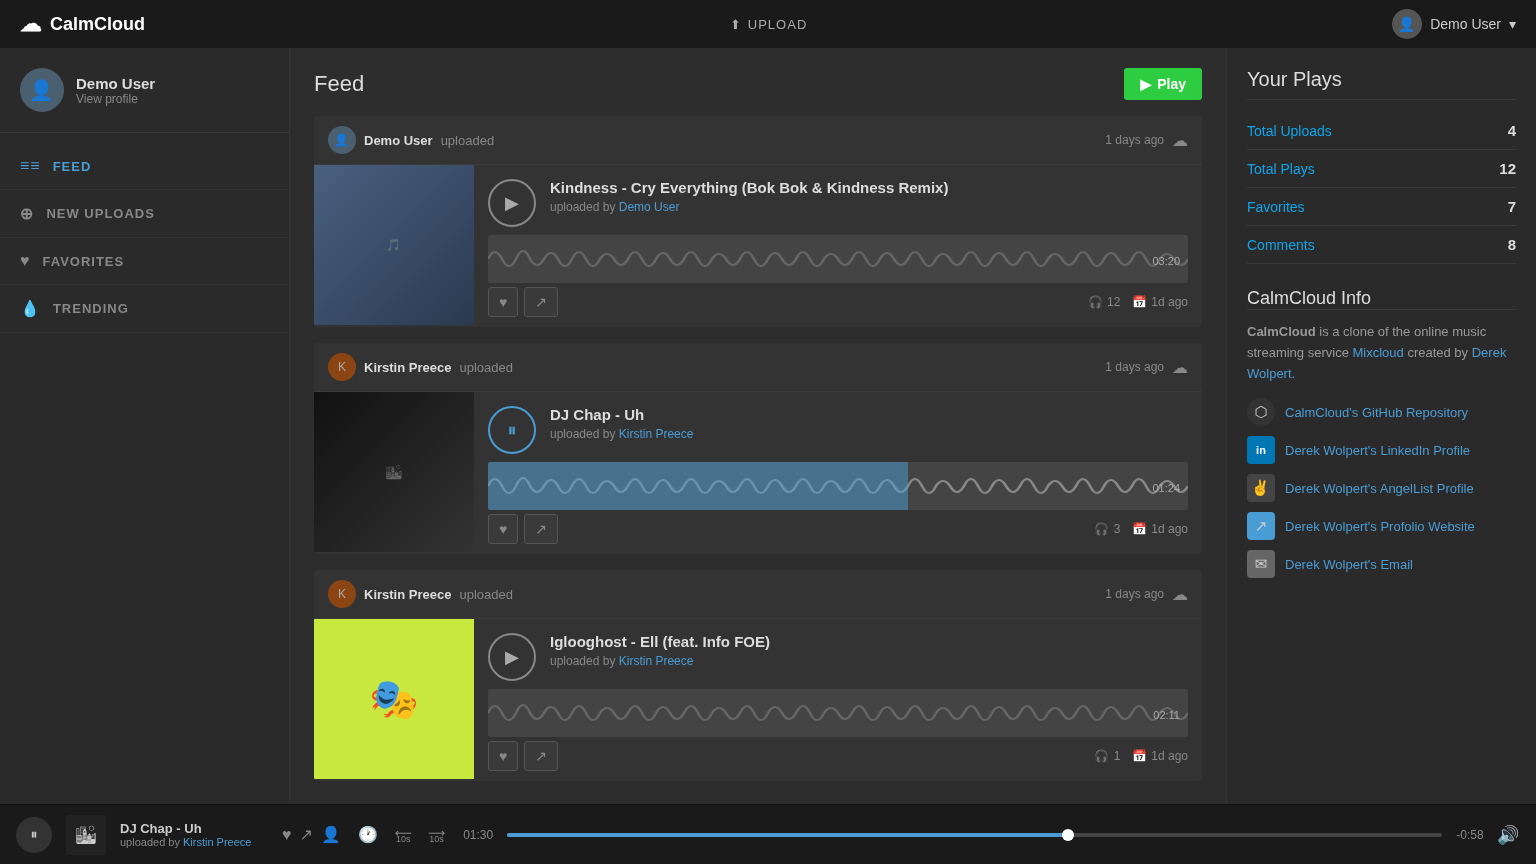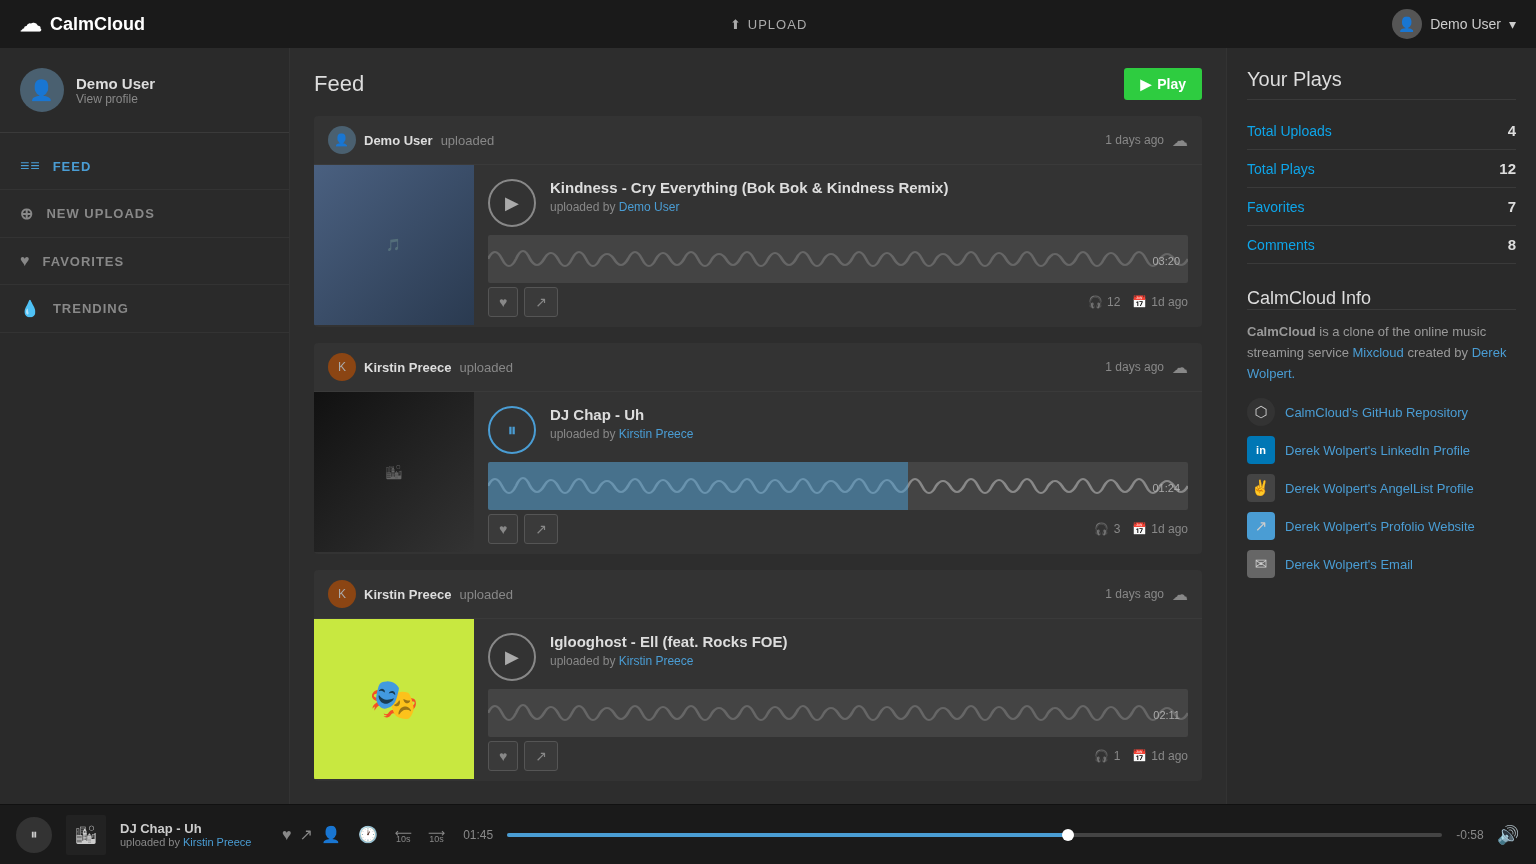--- a/index.html
+++ b/index.html
@@ -635,21 +635,21 @@
       <div class="feed-item-body">
         <div class="track-thumb" style="background: #c8e840;">
           <div class="track-thumb-placeholder" style="background: #c8e840; width:100%; height:100%; display:flex; align-items:center; justify-content:center; font-size:40px;">🎭</div>
         </div>
         <div class="track-player">
           <div class="track-top">
             <div class="play-circle">
               <span class="icon">▶</span>
             </div>
             <div class="track-info">
-              <div class="track-title">Iglooghost - Ell (feat. Rocks FOE)</div>
+              <div class="track-title">Iglooghost - Ell (feat. Info FOE)</div>
               <div class="track-uploader">uploaded by <a>Kirstin Preece</a></div>
             </div>
           </div>
           <div class="waveform-container">
             <svg class="waveform-svg" viewBox="0 0 500 48" preserveAspectRatio="none">
               <path d="M0,24 Q5,10 10,24 Q15,38 20,24 Q25,8 30,24 Q35,36 40,24 Q45,12 50,24 Q55,38 60,24 Q65,10 70,24 Q75,38 80,24 Q85,14 90,24 Q95,36 100,24 Q105,10 110,24 Q115,38 120,24 Q125,12 130,24 Q135,36 140,24 Q145,10 150,24 Q155,38 160,24 Q165,14 170,24 Q175,36 180,24 Q185,10 190,24 Q195,38 200,24 Q205,12 210,24 Q215,36 220,24 Q225,10 230,24 Q235,38 240,24 Q245,14 250,24 Q255,36 260,24 Q265,10 270,24 Q275,38 280,24 Q285,12 290,24 Q295,36 300,24 Q305,10 310,24 Q315,38 320,24 Q325,14 330,24 Q335,36 340,24 Q345,10 350,24 Q355,38 360,24 Q365,12 370,24 Q375,36 380,24 Q385,10 390,24 Q395,38 400,24 Q405,14 410,24 Q415,36 420,24 Q425,10 430,24 Q435,38 440,24 Q445,12 450,24 Q455,36 460,24 Q465,10 470,24 Q475,38 480,24 Q485,14 490,24 Q495,36 500,24" stroke="#666" fill="none" stroke-width="2"></path>
             </svg>
             <span class="waveform-time">02:11</span>
           </div>
           <div class="track-actions">
@@ -739,21 +739,21 @@
   <div class="bp-extra-btns">
     <button class="bp-extra-btn">♥</button>
     <button class="bp-extra-btn">↗</button>
     <button class="bp-extra-btn">👤</button>
   </div>
   <div class="bp-controls">
     <button class="bp-ctrl-btn">🕐</button>
     <button class="bp-ctrl-btn" style="font-size:12px;">⟵<br><span style="font-size:9px; display:block; margin-top:-6px;">10s</span></button>
     <button class="bp-ctrl-btn" style="font-size:12px;">⟶<br><span style="font-size:9px; display:block; margin-top:-6px;">10s</span></button>
   </div>
-  <span class="bp-time">01:45</span>
+  <span class="bp-time">01:30</span>
   <div class="bp-progress">
     <div class="bp-progress-fill">
       <div class="bp-progress-handle"></div>
     </div>
   </div>
   <span class="bp-time-end">-0:58</span>
   <button class="bp-volume-btn">🔊</button>
 </div>
 
 </body></html>

